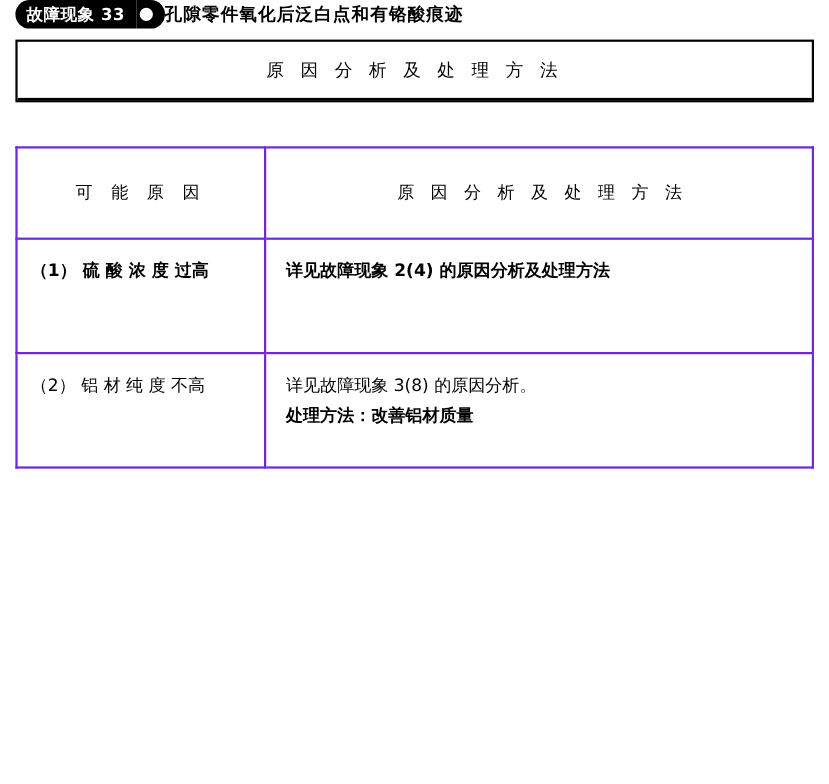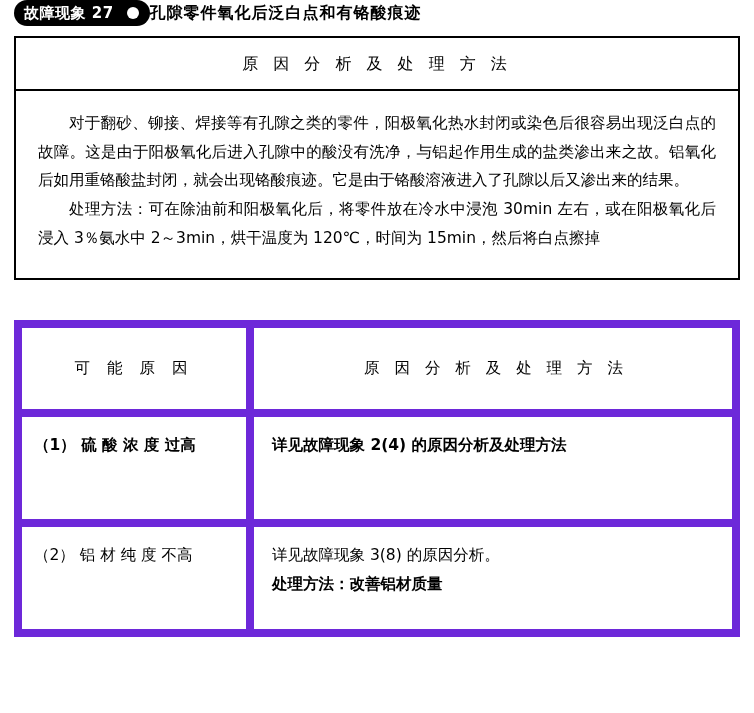--- a/index.html
+++ b/index.html
@@ -90,21 +90,21 @@
   }
 
   
   table.fault-table {
     margin: 10px 14px 0 14px;
     border-collapse: collapse;
     width: calc(100% - 28px);
     table-layout: fixed;
   }
   table.fault-table td {
-    border: 8px solid #6d28d9;
+    border: 2px solid #6d28d9;
     vertical-align: top;
     font-size: 15.5px;
     line-height: 1.85;
   }
   td.col-cause {
     width: 200px;
     padding: 14px 12px 14px 12px;
   }
   td.col-analysis {
     padding: 14px 12px 14px 18px;
@@ -123,31 +123,27 @@
   .row-tall2 td { height: 74px; }
   .bold { font-weight: bold; }
   .spacer-gap { height: 30px; }
 </style>
 </head>
 <body>
 
 <div class="page">
 
   <div class="section-head">
-    <div class="tag">故障现象 27</div>
+    <div class="tag">故障现象 33</div>
     <div class="tag-cap"></div>
     <div class="head-title">孔隙零件氧化后泛白点和有铬酸痕迹</div>
   </div>
 
   <div class="box">
     <div class="box-title">原 因 分 析 及 处 理 方 法</div>
-    <div class="box-body">
-      <p>对于翻砂、铆接、焊接等有孔隙之类的零件，阳极氧化热水封闭或染色后很容易出现泛白点的故障。这是由于阳极氧化后进入孔隙中的酸没有洗净，与铝起作用生成的盐类渗出来之故。铝氧化后如用重铬酸盐封闭，就会出现铬酸痕迹。它是由于铬酸溶液进入了孔隙以后又渗出来的结果。</p>
-      <p>处理方法：可在除油前和阳极氧化后，将零件放在冷水中浸泡 30min 左右，或在阳极氧化后浸入 3％氨水中 2～3min，烘干温度为 120℃，时间为 15min，然后将白点擦掉</p>
-    </div>
   </div>
 
   <div class="spacer-gap"></div>
 
 
   <table class="fault-table">
     <tbody>
       <tr>
         <td class="col-cause">
           <div class="th-cause">可 能 原 因</div>

